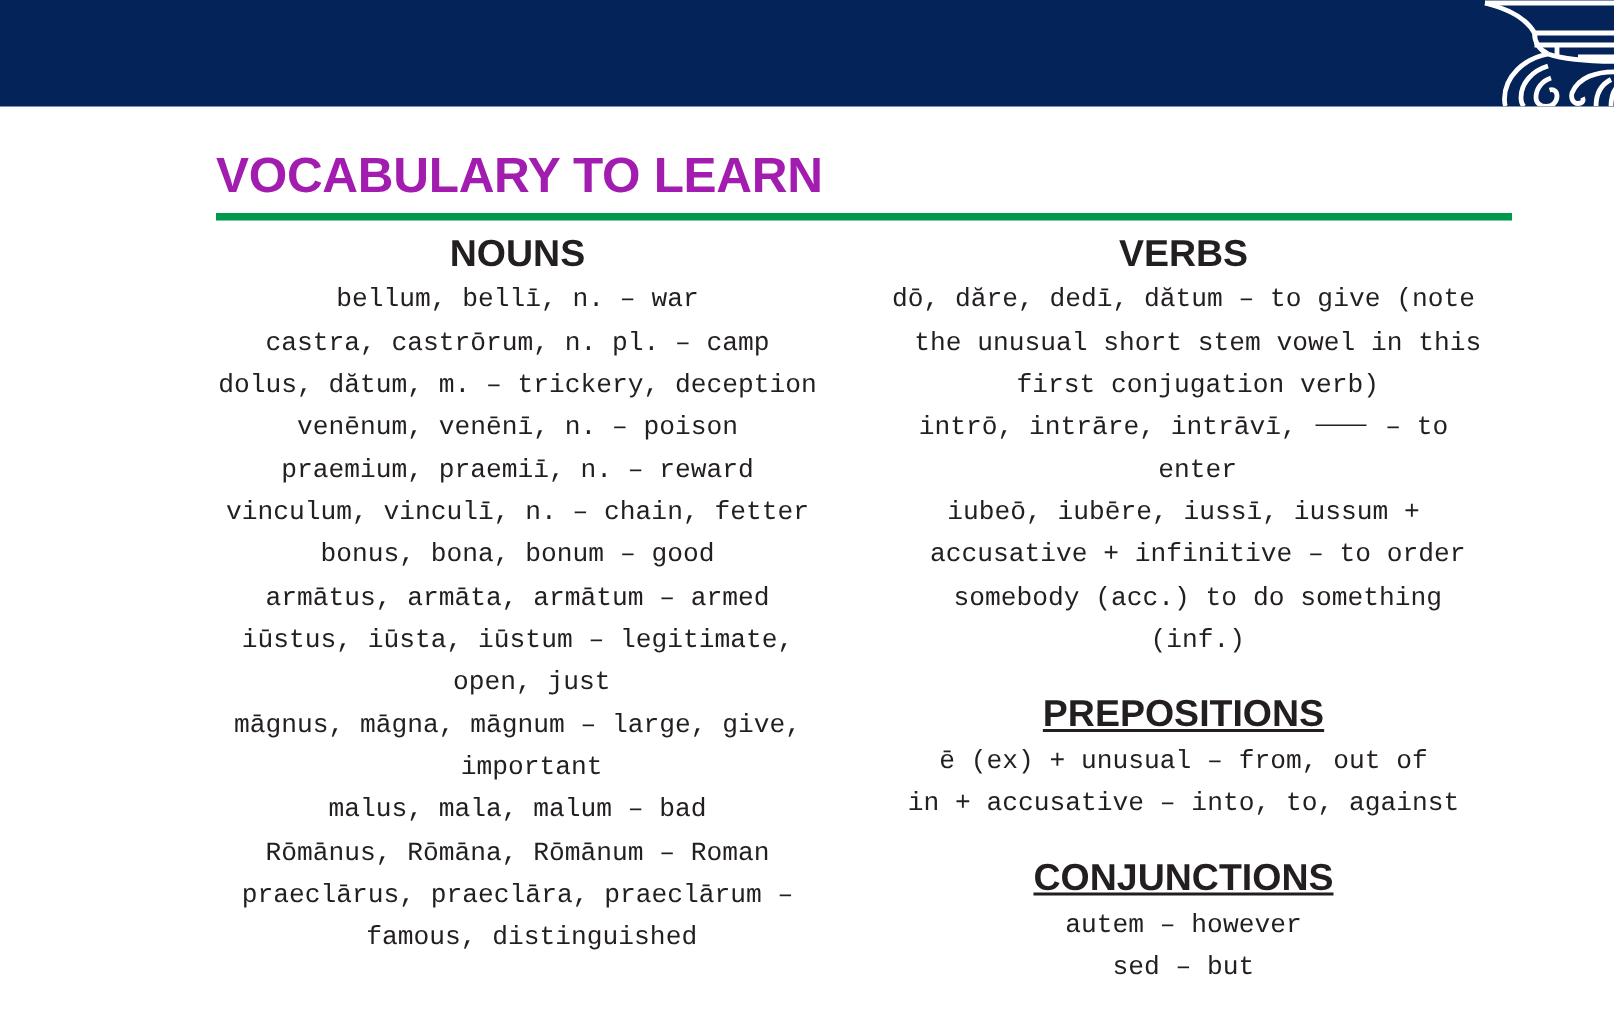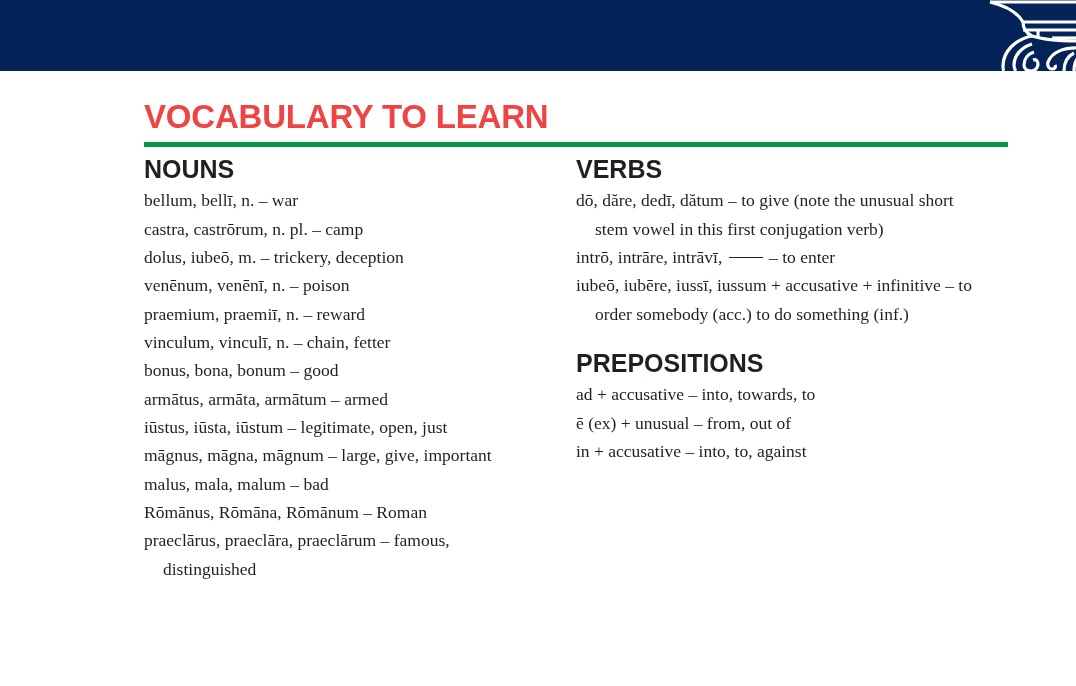--- a/index.html
+++ b/index.html
@@ -36,21 +36,21 @@
 
   
   .page-title {
     position: absolute;
     left: 144px;
     top: 100px;
     font-family: "Liberation Sans", sans-serif;
     font-weight: bold;
     font-size: 33px;
     letter-spacing: -0.2px;
-    color: #ef4444;
+    color: #a21caf;
     line-height: 1;
   }
   .title-rule {
     position: absolute;
     left: 144px;
     top: 142px;
     width: 864px;
     height: 5px;
     background: #00984a;
   }
@@ -62,38 +62,39 @@
     top: 156px;
     width: 864px;
     height: 520px;
   }
   .col {
     position: absolute;
     top: 0;
     width: 402px;
   }
   .col-left  { left: 0; }
-  .col-right { left: 432px; }
+  .col-right { left: 444px; }
 
-  .section { margin-bottom: 0; }
+  .section { margin-bottom: 0; text-align: center; }
 
   .section-heading {
     font-family: "Liberation Sans", sans-serif;
     font-weight: bold;
     font-size: 25px;
     line-height: 1.05;
     color: #231f20;
     margin: 0 0 4px 0;
   }
   .section + .section .section-heading {
     margin-top: 22px;
+    text-decoration: underline;
   }
 
   .entry {
-    font-family: Liberation Serif, serif;
+    font-family: Liberation Mono, monospace;
     font-size: 17.5px;
     line-height: 1.62;
     color: #231f20;
     padding-left: 19px;
     text-indent: -19px;
     margin: 0;
   }
 
   .rule-dash {
     display: inline-block;
@@ -141,21 +142,21 @@
 <div class="title-rule"></div>
 
 <div class="columns">
 
   <div class="col col-left">
 
     <div class="section">
       <div class="section-heading">NOUNS</div>
       <p class="entry">bellum, bellī, n. – war</p>
       <p class="entry">castra, castrōrum, n. pl. – camp</p>
-      <p class="entry">dolus, iubeō, m. – trickery, deception</p>
+      <p class="entry">dolus, dătum, m. – trickery, deception</p>
       <p class="entry">venēnum, venēnī, n. – poison</p>
       <p class="entry">praemium, praemiī, n. – reward</p>
       <p class="entry">vinculum, vinculī, n. – chain, fetter</p>
     </div>
 
     <div class="section">
       <p class="entry">bonus, bona, bonum – good</p>
       <p class="entry">armātus, armāta, armātum – armed</p>
       <p class="entry">iūstus, iūsta, iūstum – legitimate, open, just</p>
       <p class="entry">māgnus, māgna, māgnum – large, give, important</p>
@@ -170,21 +171,25 @@
 
     <div class="section">
       <div class="section-heading">VERBS</div>
       <p class="entry">dō, dăre, dedī, dătum – to give (note the unusual short stem vowel in this first conjugation verb)</p>
       <p class="entry">intrō, intrāre, intrāvī, <span class="rule-dash"></span> – to enter</p>
       <p class="entry">iubeō, iubēre, iussī, iussum + accusative + infinitive – to order somebody (acc.) to do something (inf.)</p>
     </div>
 
     <div class="section">
       <div class="section-heading">PREPOSITIONS</div>
-      <p class="entry">ad + accusative – into, towards, to</p>
       <p class="entry">ē (ex) + unusual – from, out of</p>
       <p class="entry">in + accusative – into, to, against</p>
     </div>
 
+    <div class="section">
+      <div class="section-heading">CONJUNCTIONS</div>
+      <p class="entry">autem – however</p>
+      <p class="entry">sed – but</p>
+    </div>
 
   </div>
 
 </div>
 
 </body></html>

